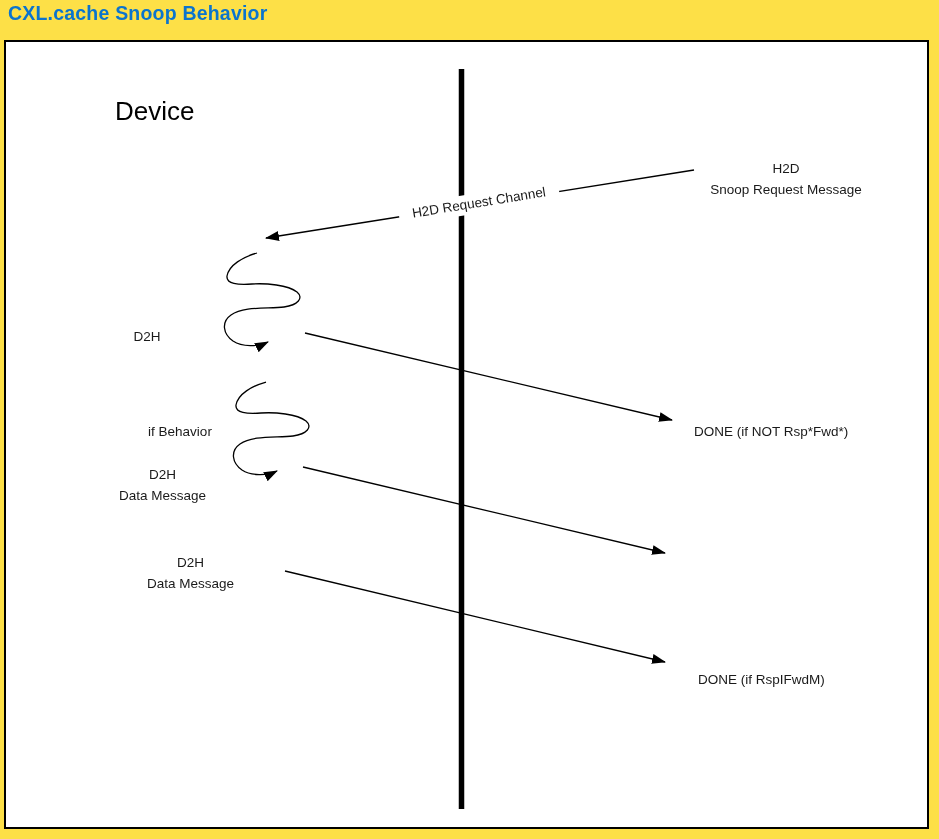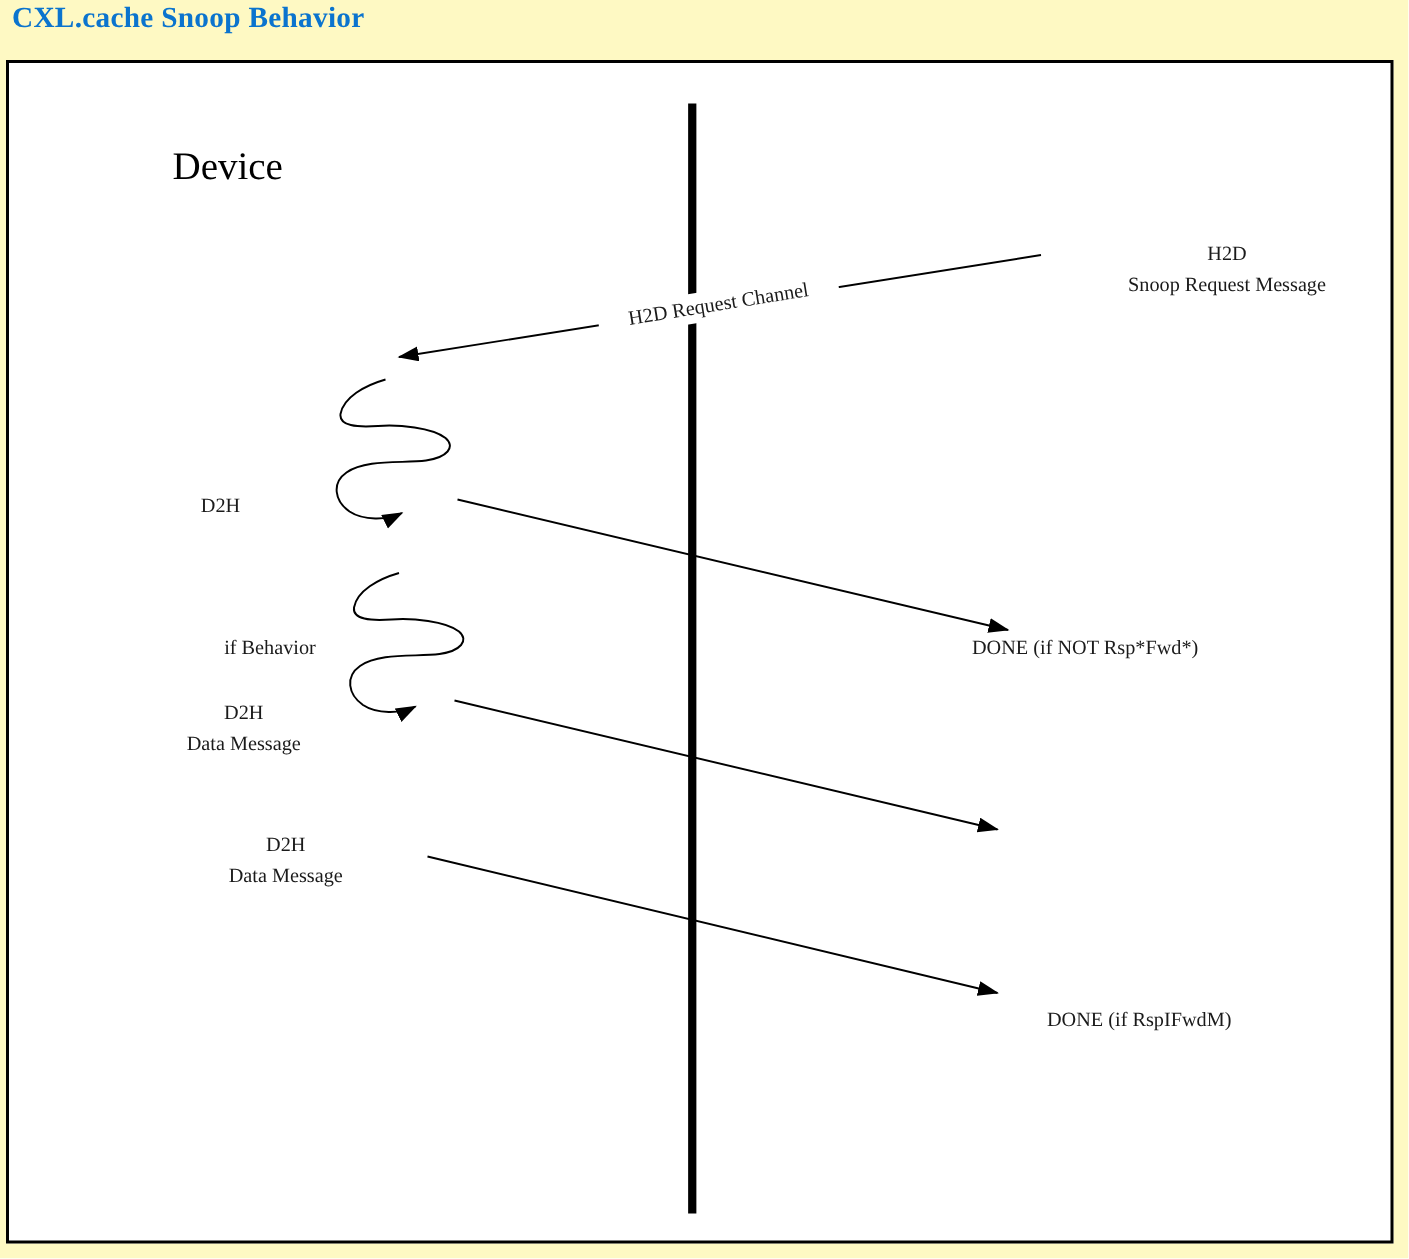--- a/index.html
+++ b/index.html
@@ -9,22 +9,21 @@
     width: 939px;
     height: 839px;
     font-family: "Liberation Sans", sans-serif;
     color: #1a1a1a;
     overflow: hidden;
   }
   .stage {
     position: relative;
     width: 939px;
     height: 839px;
-    background: #fef9c3;
-    font-family: Liberation Serif, serif;
+    background: #fde047;
   }
   .page-title {
     position: absolute;
     left: 8px;
     top: 2px;
     font-size: 19.5px;
     font-weight: bold;
     letter-spacing: 0.2px;
     white-space: nowrap;
   }
@@ -117,32 +116,32 @@
              C 230 451, 232 463, 242 470
              C 251 476, 267 476, 277 471" fill="none" stroke="#000000" stroke-width="1.3" marker-end="url(#arrw)"></path>
 
     <line x1="303" y1="467" x2="665" y2="553" stroke="#000000" stroke-width="1.3" marker-end="url(#arrw)"></line>
 
     <line x1="285" y1="571" x2="665" y2="662" stroke="#000000" stroke-width="1.3" marker-end="url(#arrw)"></line>
   </svg>
 
   <div class="lane-title" style="left:115px; top:95px;">Device</div>
 
-  <div class="lbl" style="left:705px; top:158px; width:162px;margin-left:32px;">
+  <div class="lbl" style="left:705px; top:158px; width:162px;">
     <span class="ln">H2D</span>
     <span class="ln">Snoop Request Message</span>
   </div>
 
   <div class="channel-lbl">H2D Request Channel</div>
 
   <div class="lbl" style="left:58px; top:326px; width:178px;">
     <span class="ln">D2H</span>
   </div>
 
-  <div class="lbl left-align" style="left:648px; top:421px;">DONE (if NOT Rsp*Fwd*)</div>
+  <div class="lbl left-align" style="left:694px; top:421px;">DONE (if NOT Rsp*Fwd*)</div>
 
   <div class="lbl" style="left:110px; top:421px; width:140px;">if Behavior</div>
 
   <div class="lbl" style="left:85px; top:464px; width:155px;">
     <span class="ln">D2H</span>
     <span class="ln">Data Message</span>
   </div>
 
   <div class="lbl" style="left:113px; top:552px; width:155px;">
     <span class="ln">D2H</span>

